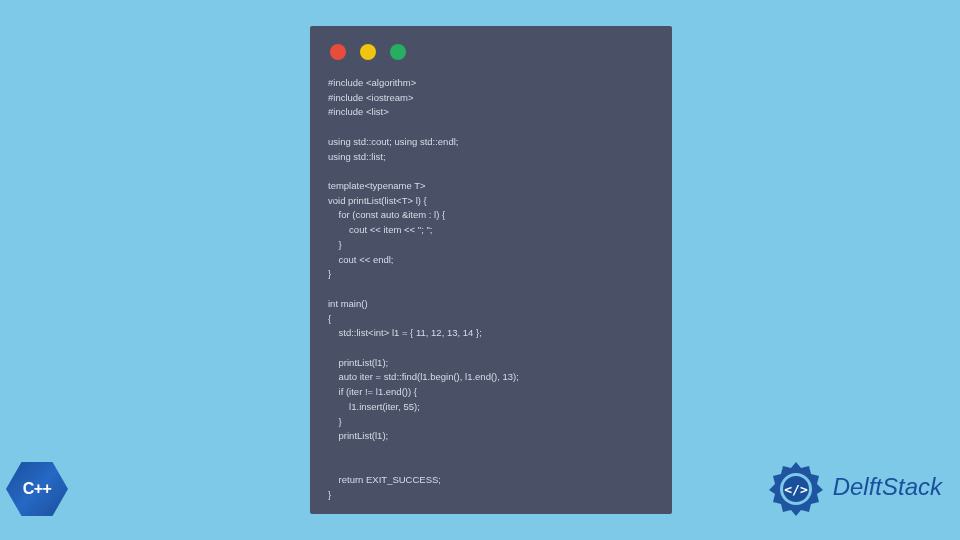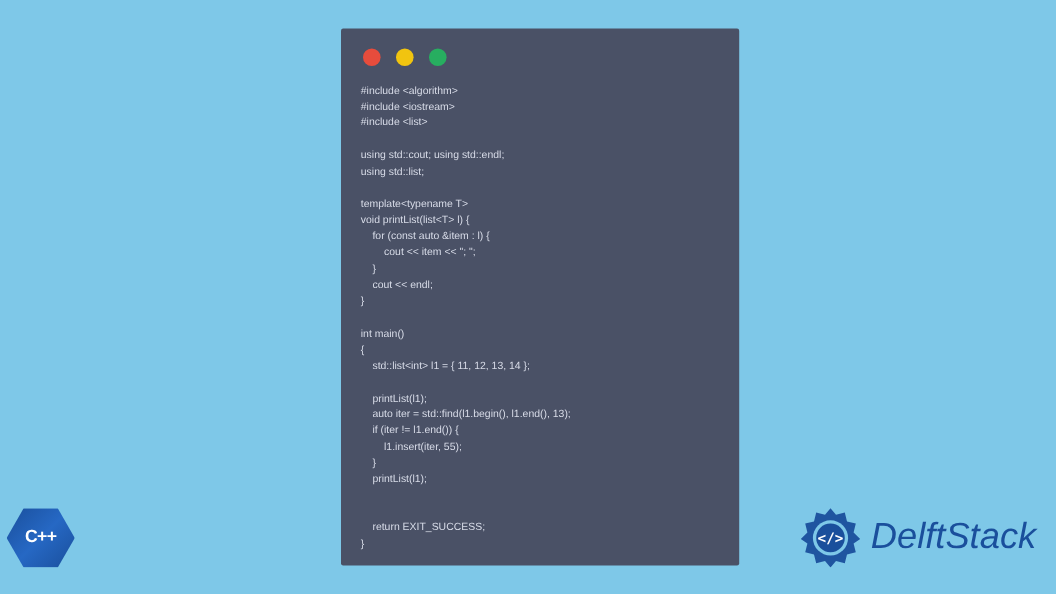--- a/index.html
+++ b/index.html
@@ -81,21 +81,21 @@
       align-items: center;
       gap: 8px;
     }
     .delft-gear {
       width: 58px;
       height: 58px;
       position: relative;
     }
     .delft-text {
       color: #1a4f9c;
-      font-size: 33px;
+      font-size: 24px;
       font-style: italic;
       font-weight: 500;
     }
   </style>
 </head>
 <body>
 
 <div class="code-window">
   <div class="traffic-lights">
     <div class="light red"></div>

